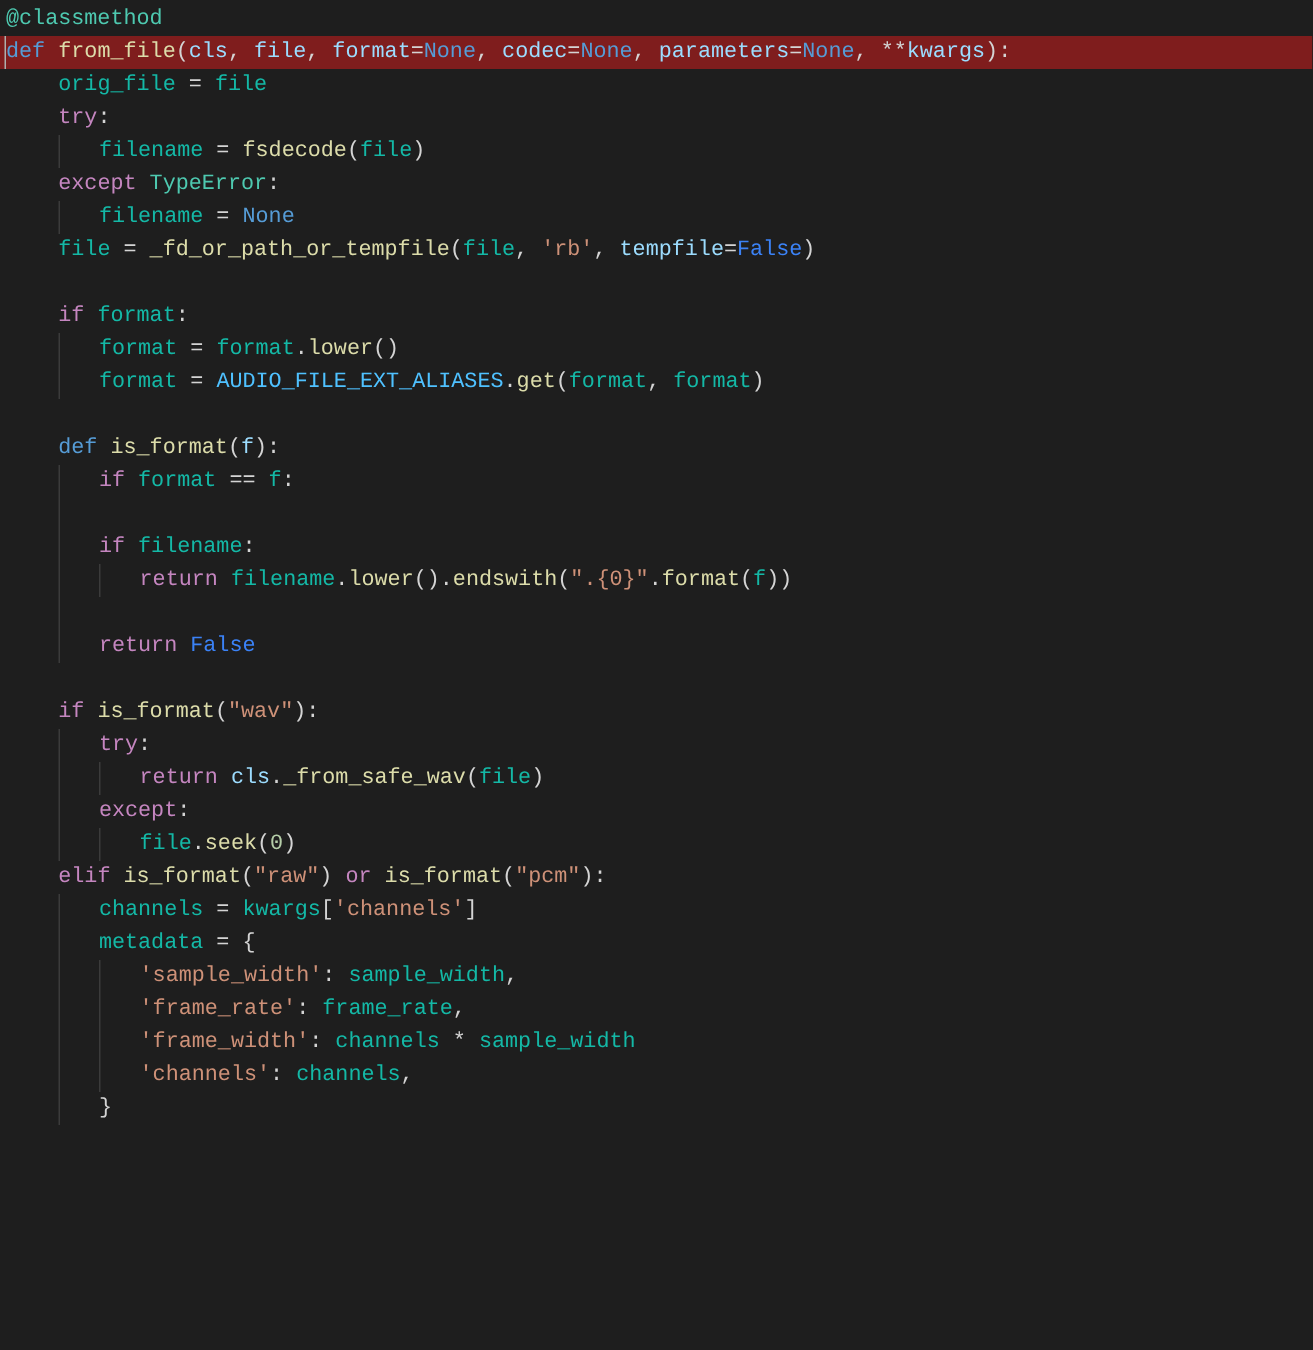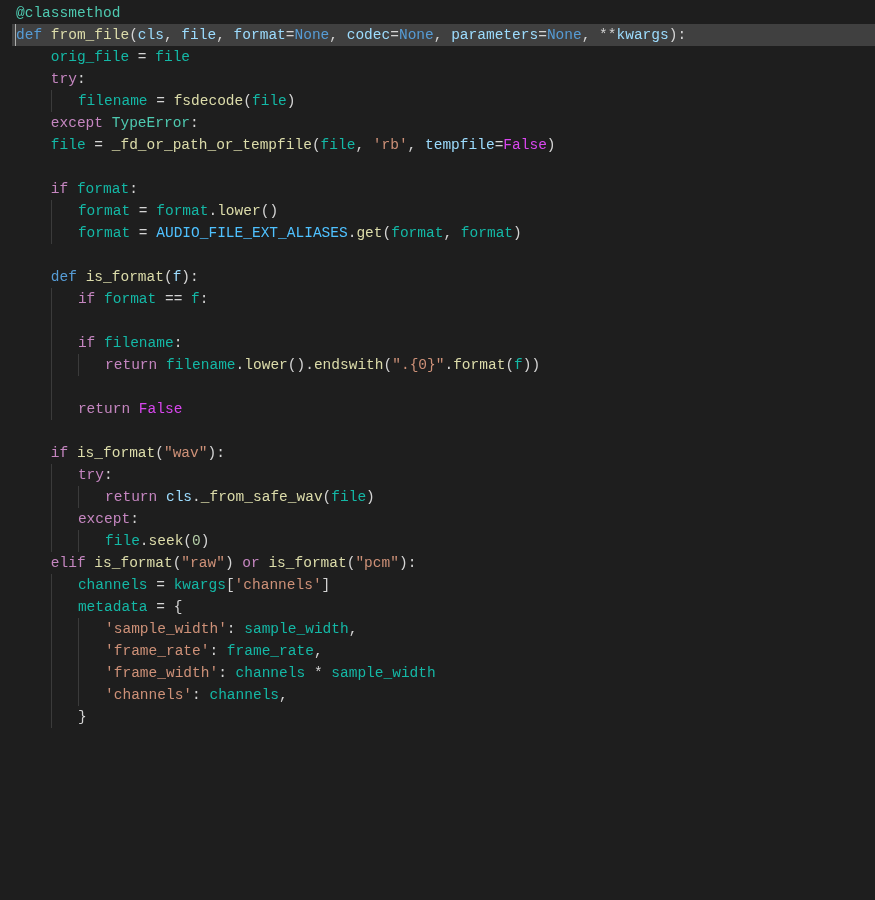--- a/index.html
+++ b/index.html
@@ -10,29 +10,28 @@
     background: #1e1e1e;
     font-family: "Consolas", "Menlo", "Courier New", monospace;
     font-size: 14.5px;
     line-height: 22px;
     color: #d4d4d4;
     overflow: hidden;
   }
   .editor {
     position: relative;
     padding: 2px 0 0 0;
-    margin-left: 12px;
   }
   .line {
     white-space: pre;
     padding-left: 4px;
     position: relative;
   }
   .line-hl {
-    background: #404040;
+    background: #7f1d1d;
   }
   .cursor {
     position: absolute;
     left: 3px;
     top: 0;
     width: 1px;
     height: 22px;
     background: #aeafad;
   }
   .indent-guide {
@@ -50,39 +49,40 @@
   .tk-cls     { color: #4ec9b0; text-align: right; }
   .tk-param   { color: #9cdcfe; }
   .tk-var     { color: #14b8a6; }
   .tk-const   { color: #4fc1ff; }
   .tk-none    { color: #569cd6; }
   .tk-str     { color: #ce9178; }
   .tk-op      { color: #d4d4d4; }
   .tk-punc    { color: #d4d4d4; }
   .tk-kwflow  { color: #c586c0; }
   .tk-num     { color: #b5cea8; }
-  .tk-bool    { color: #d946ef; }
+  .tk-bool    { color: #3b82f6; }
 </style>
 </head>
 <body>
 
 <div class="editor">
 
 <div class="line"><span class="tk-decor">@</span><span class="tk-decor">classmethod</span></div>
 
 <div class="line line-hl"><span class="cursor"></span><span class="tk-kw">def </span><span class="tk-fn">from_file</span><span class="tk-punc">(</span><span class="tk-param">cls</span><span class="tk-punc">, </span><span class="tk-param">file</span><span class="tk-punc">, </span><span class="tk-param">format</span><span class="tk-op">=</span><span class="tk-none">None</span><span class="tk-punc">, </span><span class="tk-param">codec</span><span class="tk-op">=</span><span class="tk-none">None</span><span class="tk-punc">, </span><span class="tk-param">parameters</span><span class="tk-op">=</span><span class="tk-none">None</span><span class="tk-punc">, </span><span class="tk-op">**</span><span class="tk-param">kwargs</span><span class="tk-punc">)</span><span class="tk-punc">:</span></div>
 
 <div class="line">    <span class="tk-var">orig_file</span><span class="tk-op"> = </span><span class="tk-var">file</span></div>
 
 <div class="line">    <span class="tk-kwflow">try</span><span class="tk-punc">:</span></div>
 
 <div class="line">    <span class="indent-guide"></span>   <span class="tk-var">filename</span><span class="tk-op"> = </span><span class="tk-fn">fsdecode</span><span class="tk-punc">(</span><span class="tk-var">file</span><span class="tk-punc">)</span></div>
 
 <div class="line">    <span class="tk-kwflow">except </span><span class="tk-cls">TypeError</span><span class="tk-punc">:</span></div>
 
+<div class="line">    <span class="indent-guide"></span>   <span class="tk-var">filename</span><span class="tk-op"> = </span><span class="tk-none">None</span></div>
 
 <div class="line">    <span class="tk-var">file</span><span class="tk-op"> = </span><span class="tk-fn">_fd_or_path_or_tempfile</span><span class="tk-punc">(</span><span class="tk-var">file</span><span class="tk-punc">, </span><span class="tk-str">'rb'</span><span class="tk-punc">, </span><span class="tk-param">tempfile</span><span class="tk-op">=</span><span class="tk-bool">False</span><span class="tk-punc">)</span></div>
 
 <div class="line"> </div>
 
 <div class="line">    <span class="tk-kwflow">if </span><span class="tk-var">format</span><span class="tk-punc">:</span></div>
 
 <div class="line">    <span class="indent-guide"></span>   <span class="tk-var">format</span><span class="tk-op"> = </span><span class="tk-var">format</span><span class="tk-punc">.</span><span class="tk-fn">lower</span><span class="tk-punc">()</span></div>
 
 <div class="line">    <span class="indent-guide"></span>   <span class="tk-var">format</span><span class="tk-op"> = </span><span class="tk-const">AUDIO_FILE_EXT_ALIASES</span><span class="tk-punc">.</span><span class="tk-fn">get</span><span class="tk-punc">(</span><span class="tk-var">format</span><span class="tk-punc">, </span><span class="tk-var">format</span><span class="tk-punc">)</span></div>

